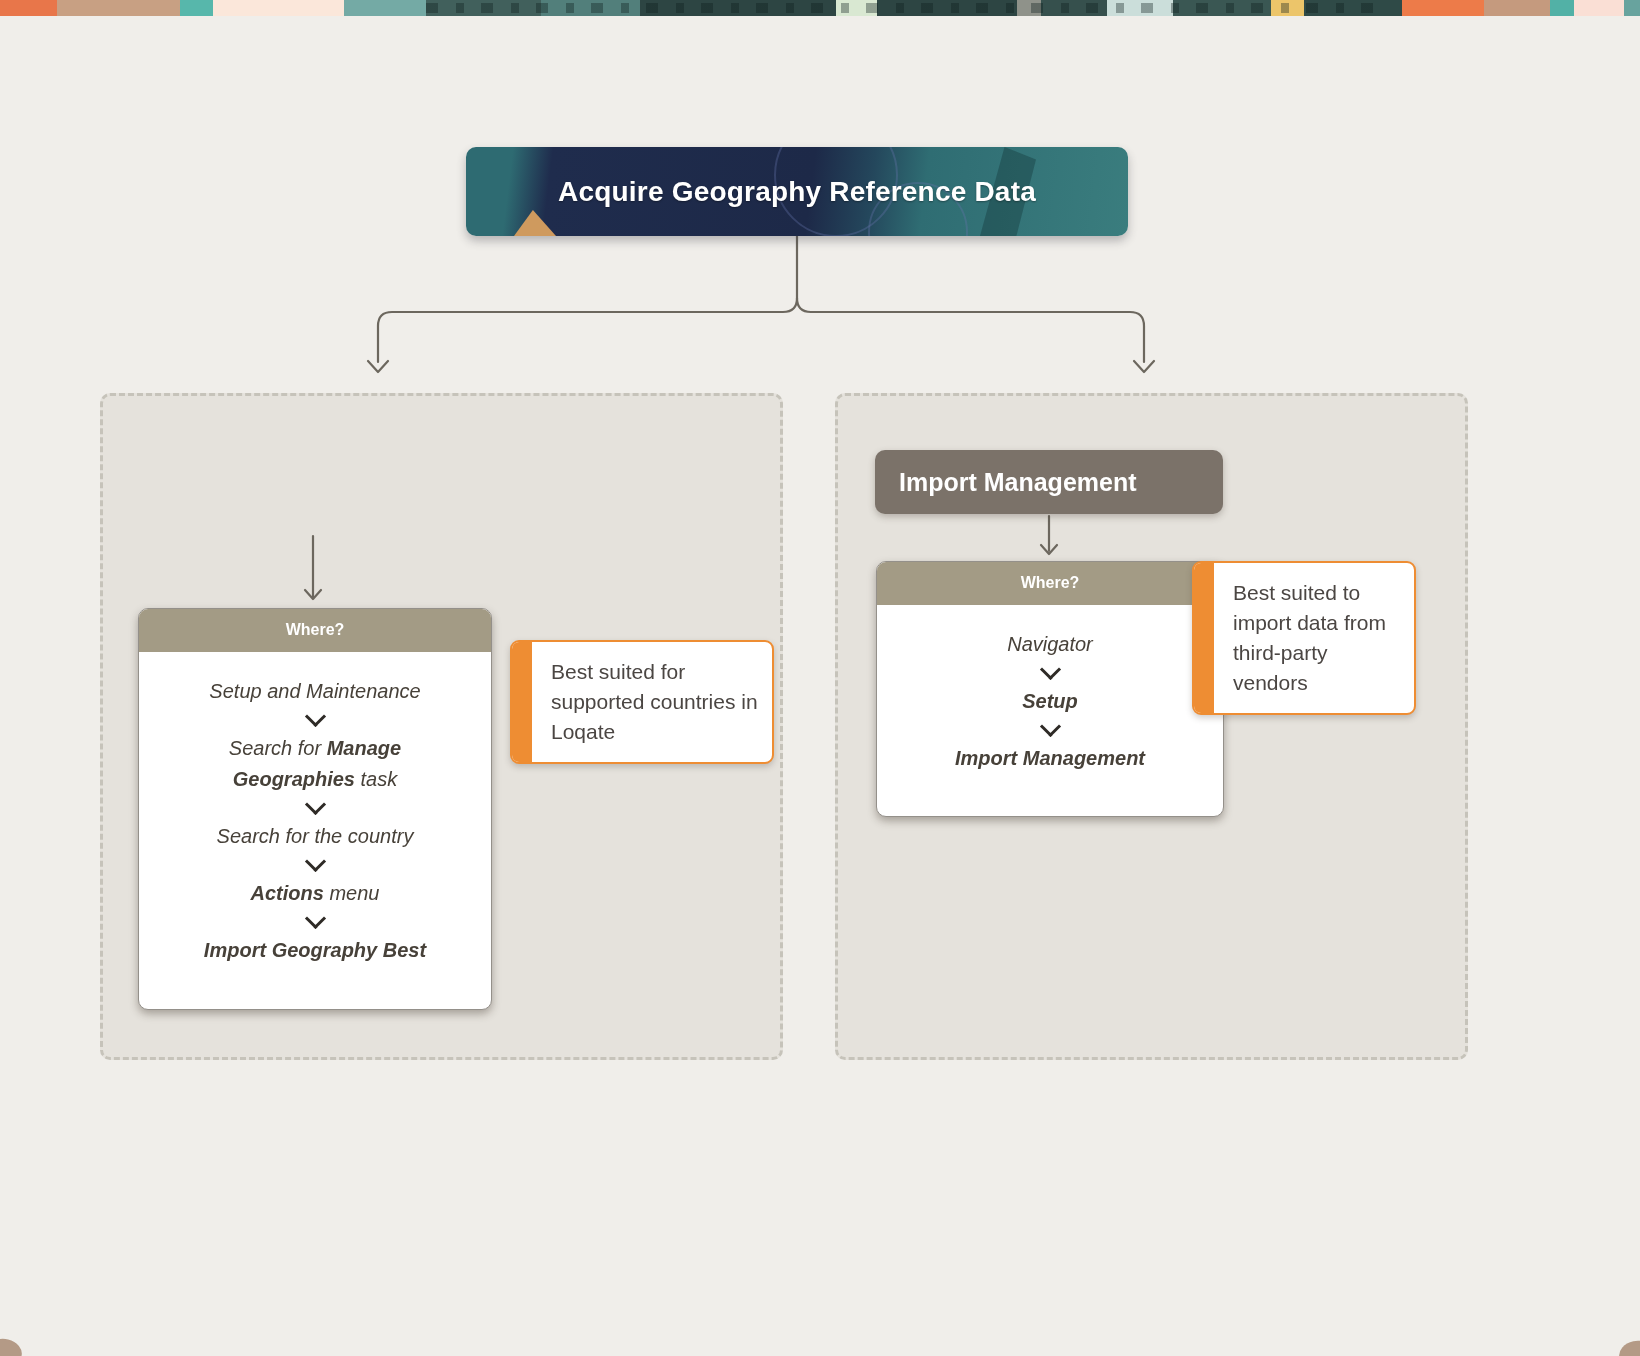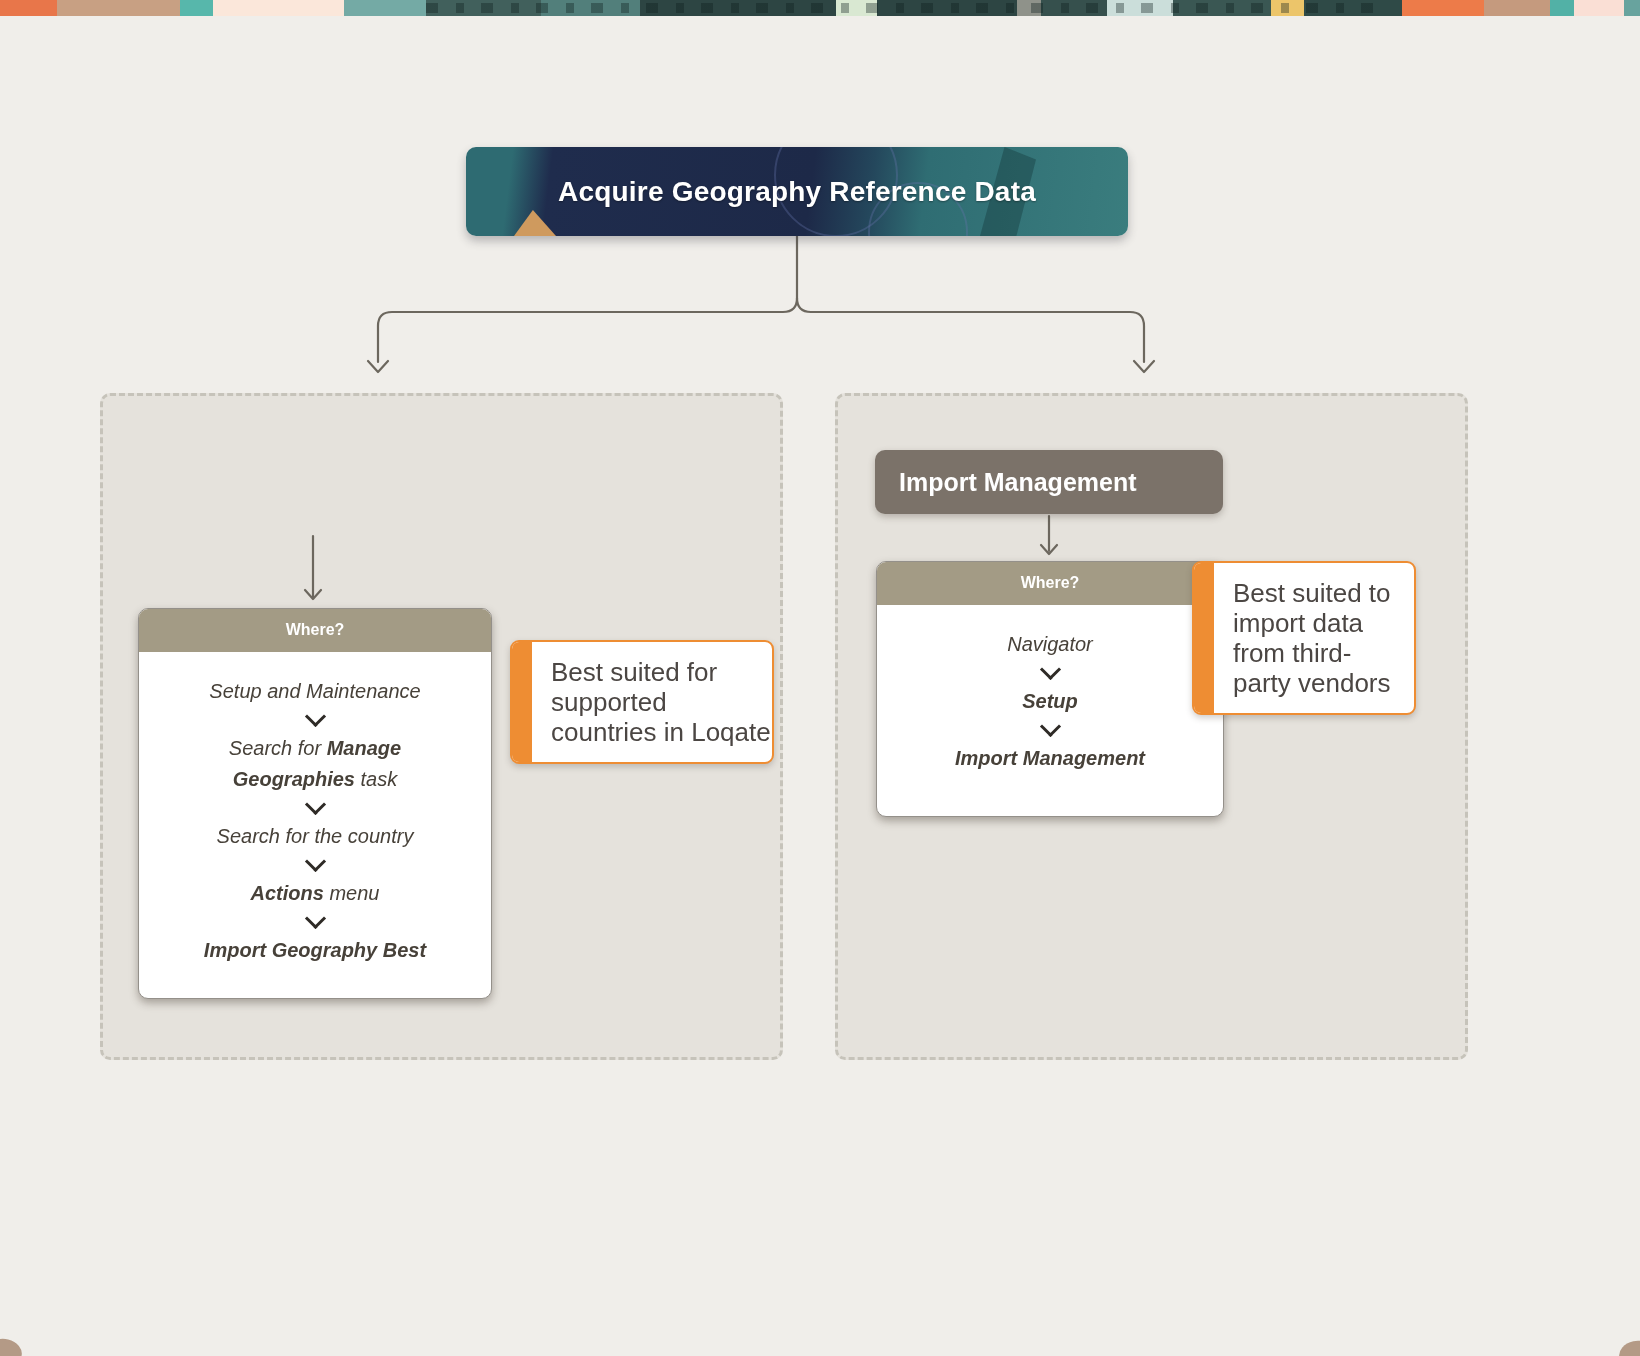--- a/index.html
+++ b/index.html
@@ -76,42 +76,42 @@
     box-shadow:0 4px 8px rgba(70,60,50,.40);
   }
   #left-where{left:138px;top:608px;width:354px;}
   #right-where{left:876px;top:561px;width:348px;}
   .where-header{
     background:var(--node-olive,#a39b85);color:#fff;font-weight:bold;
     font-size:16px;text-align:center;padding:13px 0;margin:-1px -1px 0 -1px;
     border-radius:9px 9px 0 0;
   }
   .where-body{padding:24px 20px 42px;}
-  #left-where .where-body{padding-bottom:32px;}
+  #left-where .where-body{padding-bottom:43px;}
   .step{
     font-style:italic;font-size:20px;line-height:31px;text-align:center;
     color:var(--step-text,#474139);max-width:262px;margin:0 auto;
   }
   .step .b{font-weight:bold;}
   .chev{display:flex;justify-content:center;height:26px;align-items:center;}
   .chev::before{
     content:"";width:12px;height:12px;margin-top:-7px;
     border-right:3.2px solid #2e2a26;border-bottom:3.2px solid #2e2a26;
     transform:rotate(45deg);
   }
   
   .callout{
     position:absolute;z-index:3;box-sizing:border-box;overflow:hidden;
     background:#fff;border:2px solid var(--accent-orange,#ee8d33);border-radius:9px;
     box-shadow:0 3px 6px rgba(70,60,50,.25);
   }
   .callout-bar{position:absolute;left:0;top:0;bottom:0;width:20px;background:var(--accent-orange,#ee8d33);}
   .callout-text{
     margin-left:20px;padding:15px 0 15px 19px;
-    font-size:26px;line-height:30px;color:var(--callout-text,#4b4643);
+    font-size:21px;line-height:30px;color:var(--callout-text,#4b4643);
   }
   #left-callout{left:510px;top:640px;width:264px;}
   #right-callout{left:1192px;top:561px;width:224px;}
   #right-callout .callout-text{padding-right:8px;}
   
   .connector-layer{position:absolute;inset:0;z-index:2;pointer-events:none;}
   .connector-layer path{stroke:var(--connector,#6c675e);stroke-width:2.2;fill:none;stroke-linecap:round;stroke-linejoin:round;}
   
   .corner{position:absolute;background:#b49a86;width:34px;height:26px;z-index:0;}
   .corner.bl{left:-12px;bottom:-9px;border-radius:60% 60% 0 60%;transform:rotate(14deg);}

